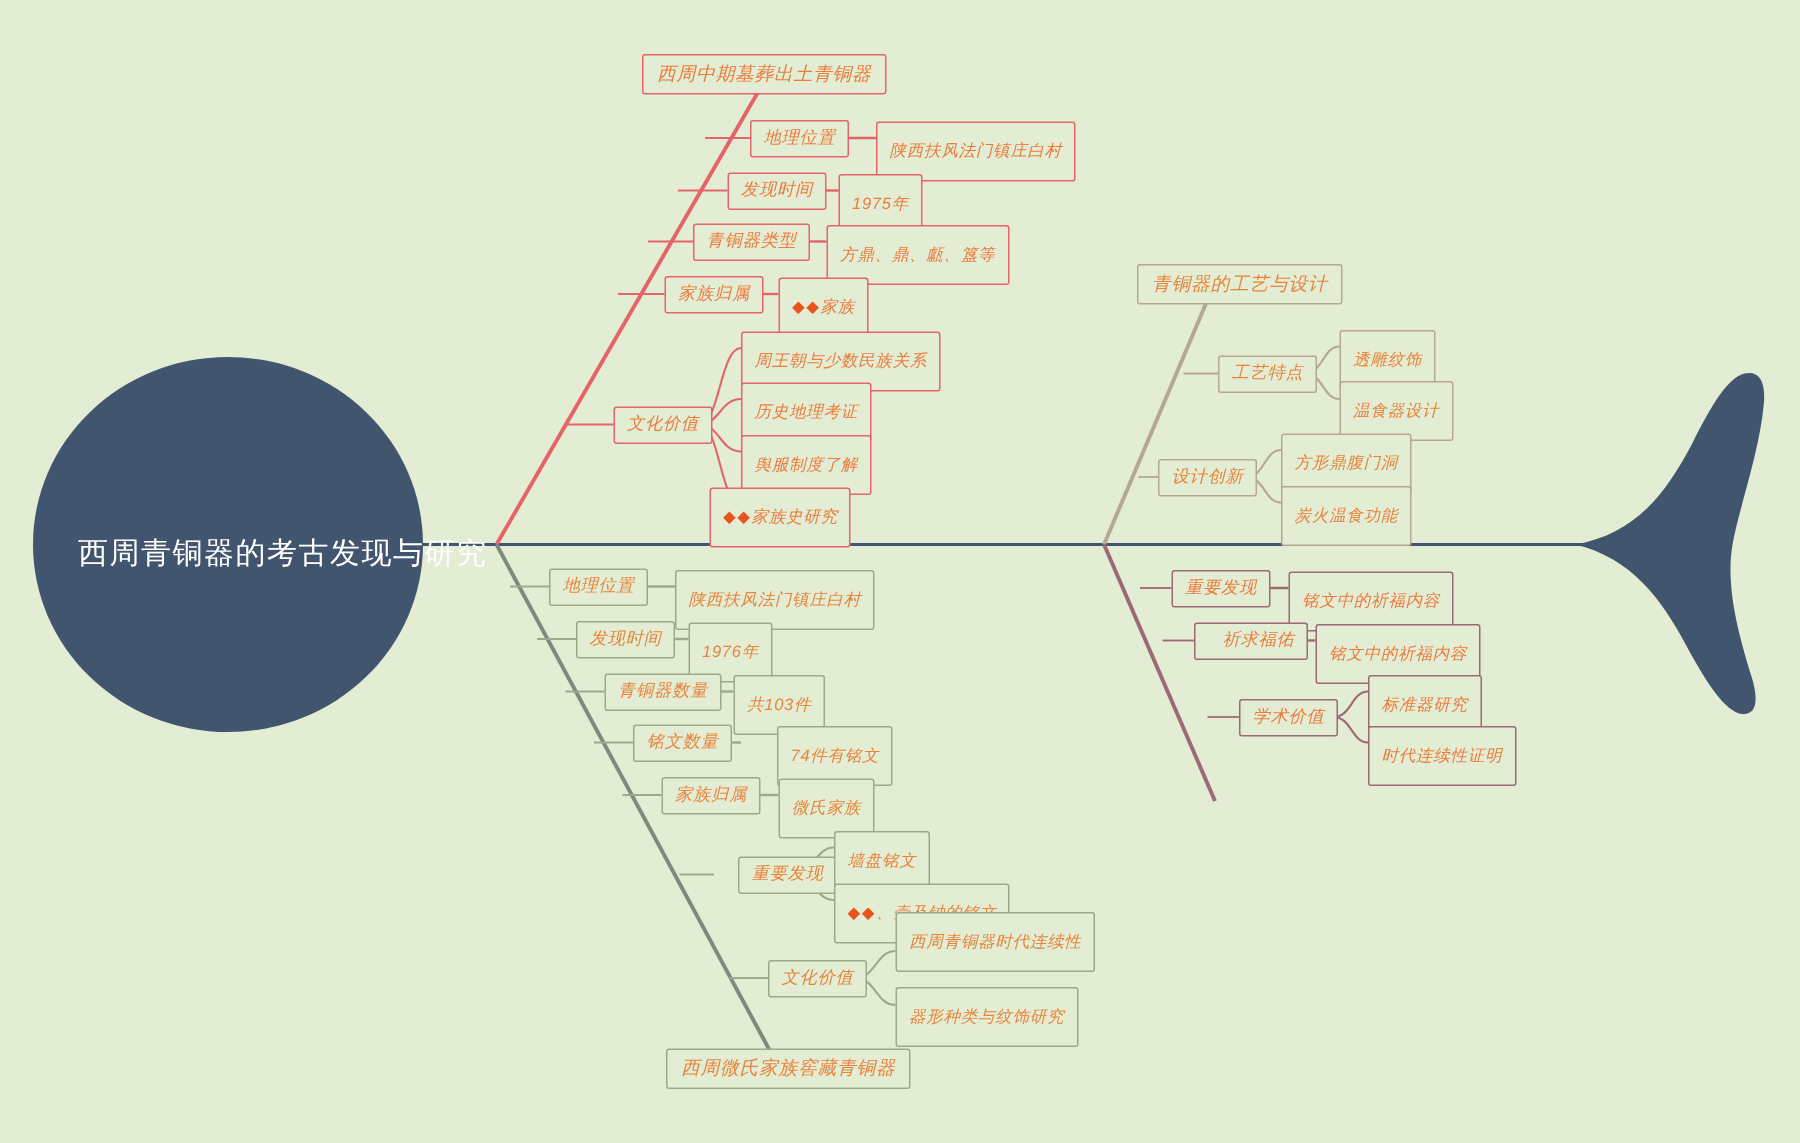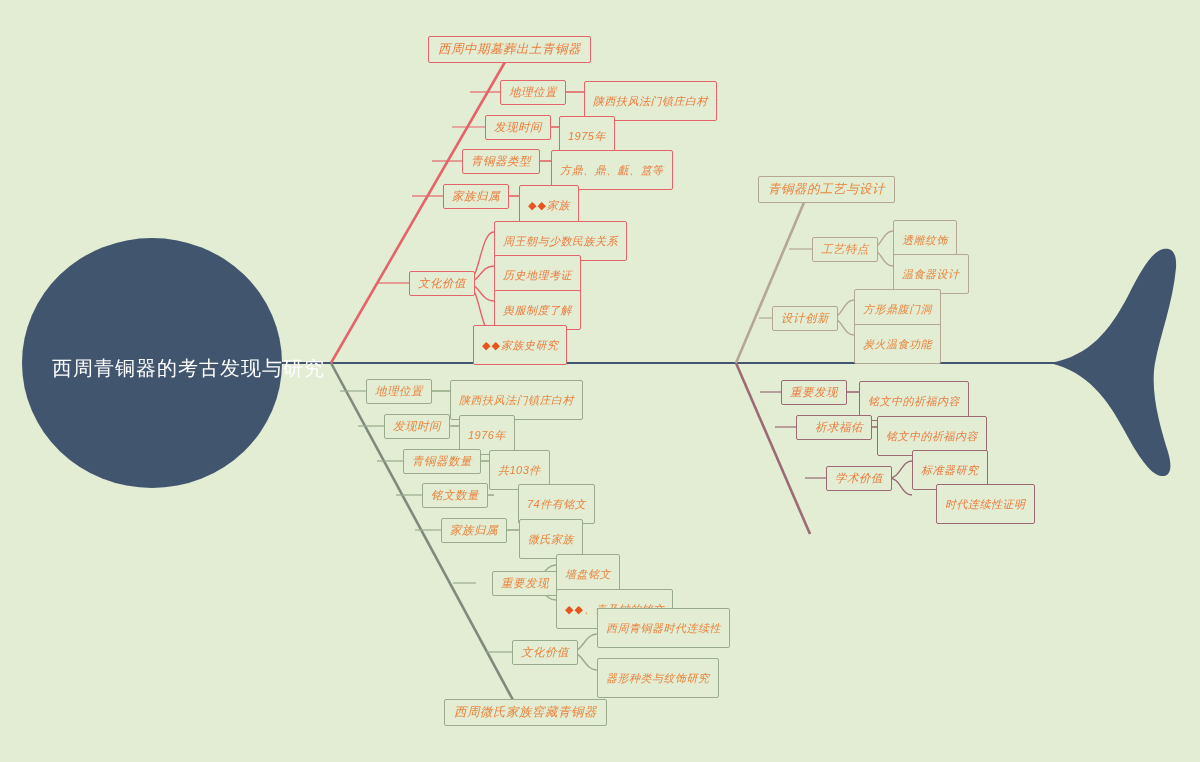--- a/index.html
+++ b/index.html
@@ -177,15 +177,15 @@
 
 
   <div class="node n-mid c-plum" style="left:781px;top:380px;">重要发现</div>
   <div class="node n-leaf c-plum" style="left:859px;top:381px;">铭文中的祈福内容</div>
 
   <div class="node n-mid c-plum" style="left:796px;top:415px;padding-left:18px;">祈求福佑</div>
   <div class="node n-leaf c-plum" style="left:877px;top:416px;">铭文中的祈福内容</div>
 
   <div class="node n-mid c-plum" style="left:826px;top:466px;">学术价值</div>
   <div class="node n-leaf c-plum" style="left:912px;top:450px;">标准器研究</div>
-  <div class="node n-leaf c-plum" style="left:912px;top:484px;margin-left:24px;">时代连续性证明</div>
+  <div class="node n-leaf c-plum" style="left:912px;top:484px;">时代连续性证明</div>
 
 </div>
 
 </body></html>

